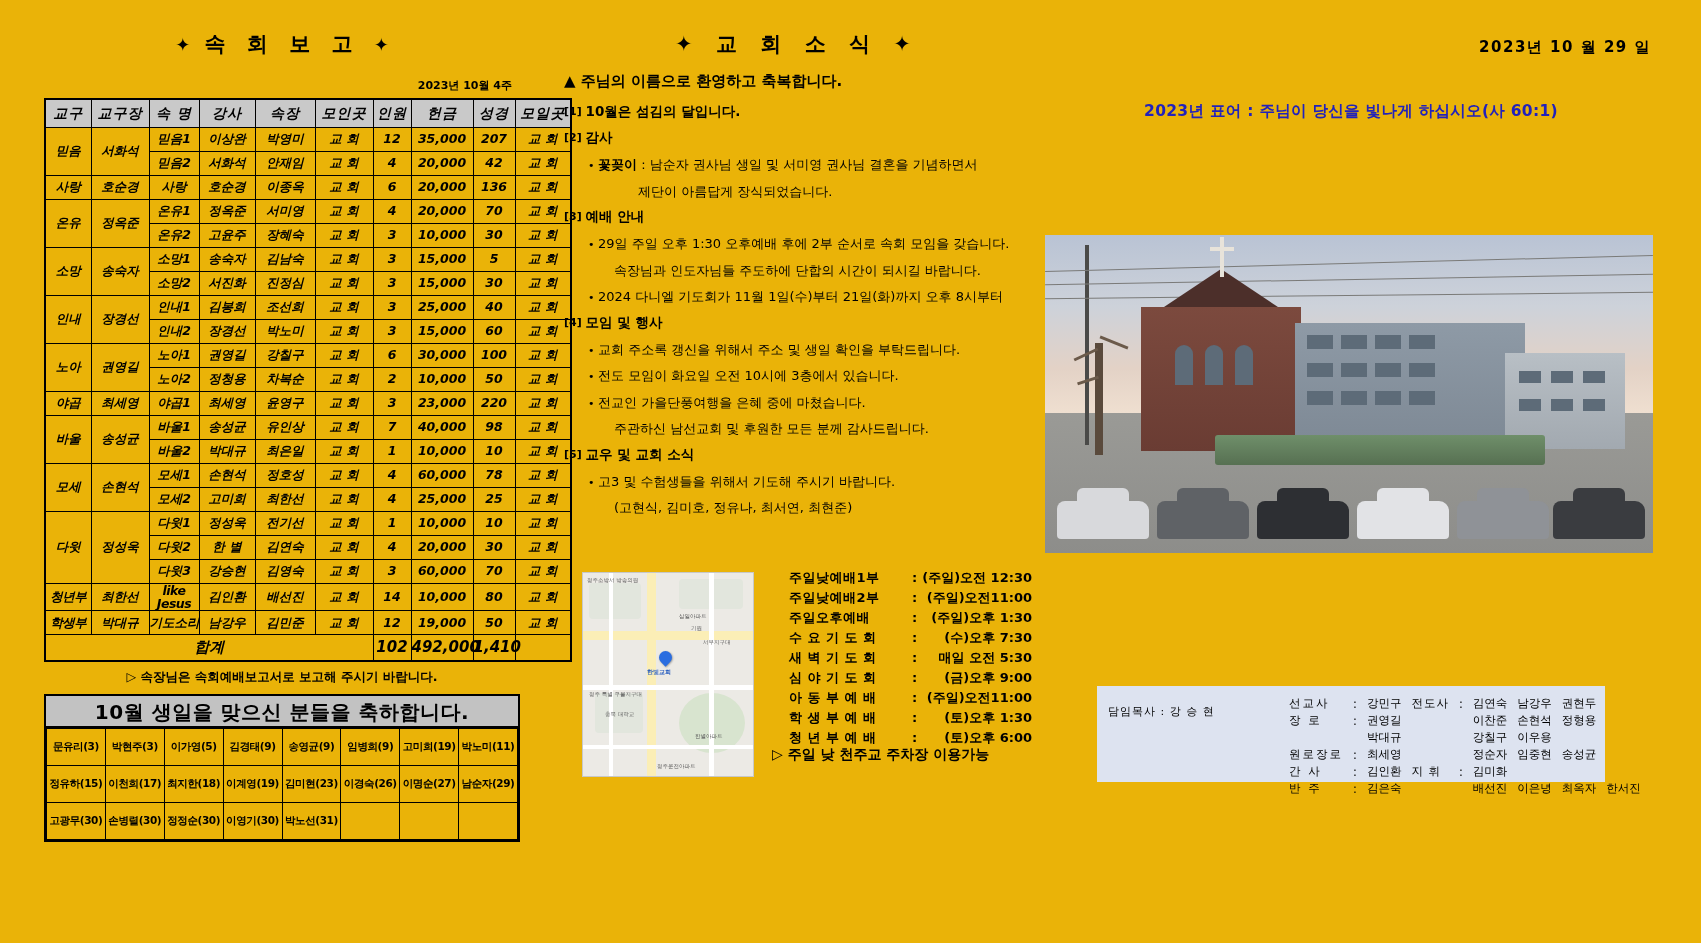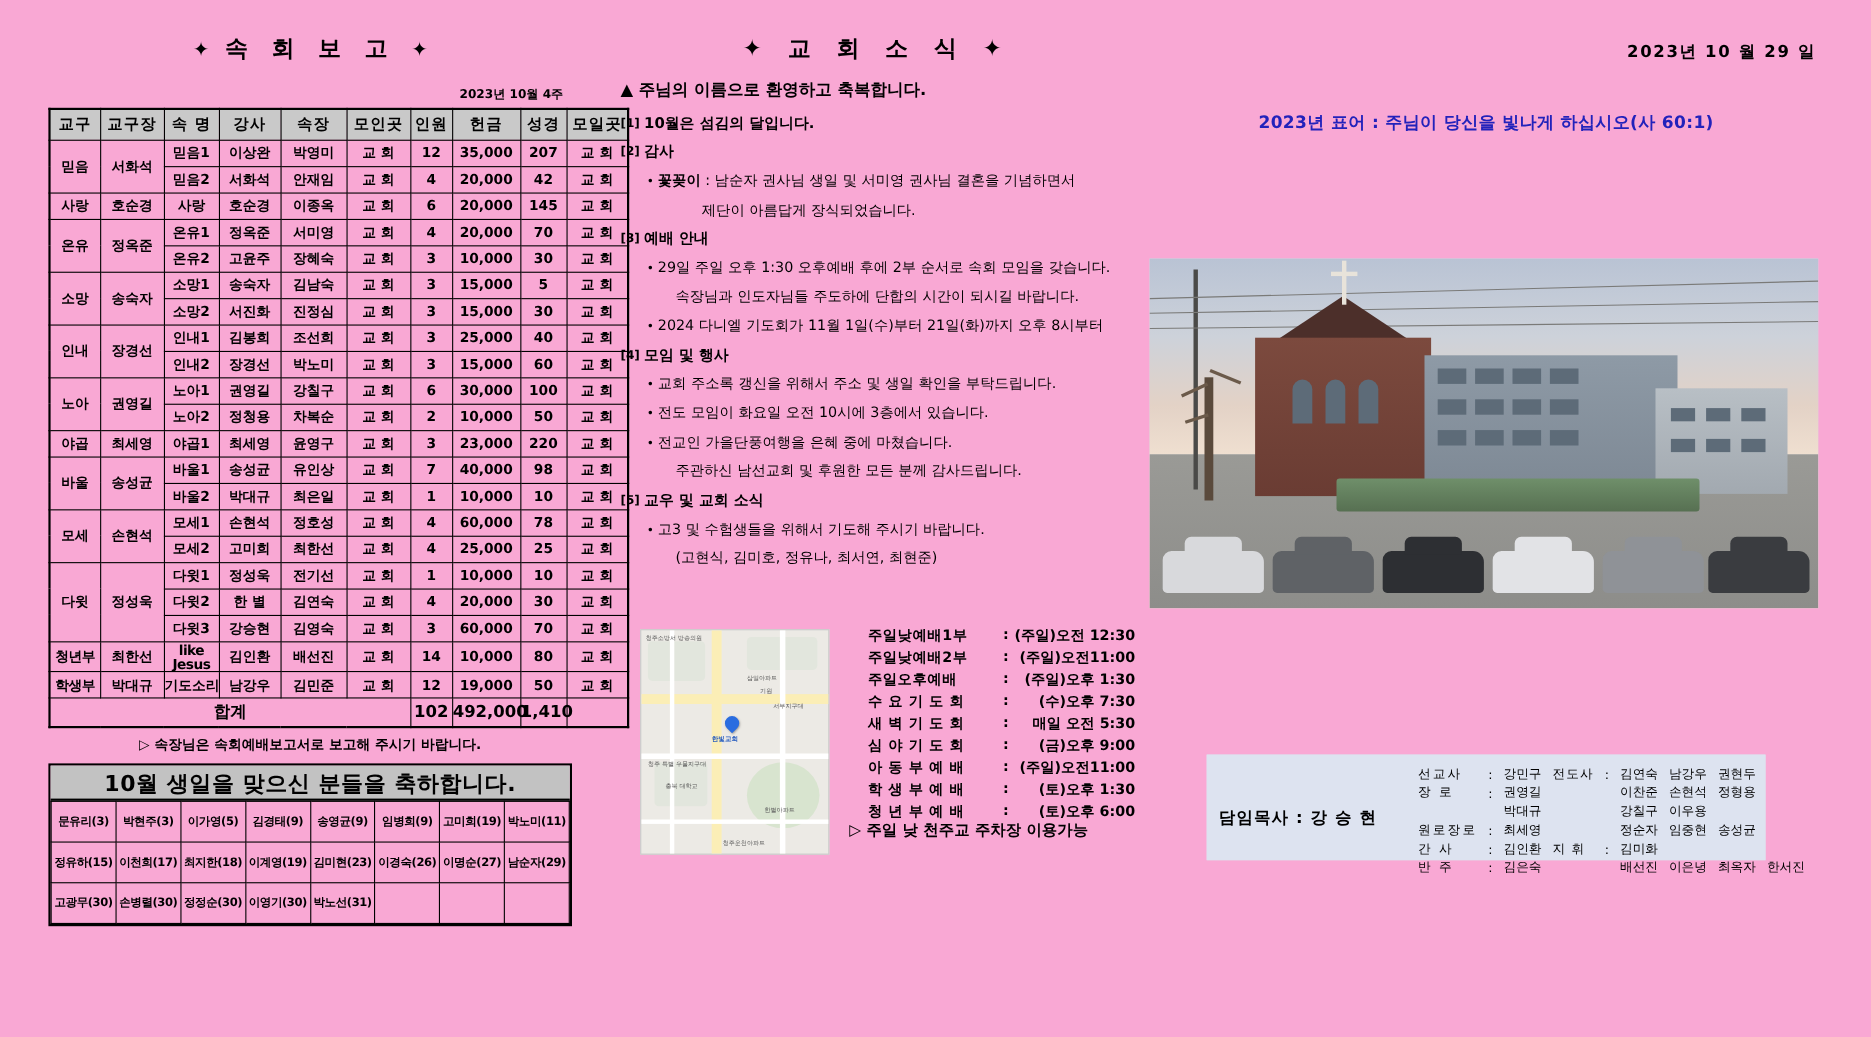--- a/index.html
+++ b/index.html
@@ -7,21 +7,21 @@
     margin: 0; padding: 0;
     width: 1701px; height: 943px;
     background: #ffffff;
     font-family: "DejaVu Sans", "Liberation Sans", sans-serif;
     color: #000;
     overflow: hidden;
   }
   #page {
     position: relative;
     width: 1701px; height: 943px;
-    background: #f9a8d4;
+    background: #eab308;
   }
 
   
   #left-col { position: absolute; left: 44px; top: 30px; width: 476px; }
 
   .col-title {
     text-align: center;
     font-size: 21px;
     font-weight: bold;
     letter-spacing: 7px;
@@ -34,20 +34,21 @@
     font-size: 11px;
     font-weight: bold;
     margin-bottom: 5px;
     padding-right: 8px;
   }
 
   table.grid {
     border-collapse: collapse;
     width: 100%;
     table-layout: fixed;
+    font-style: italic;
   }
   table.grid td, table.grid th {
     border: 1px solid #000;
     text-align: center;
     vertical-align: middle;
     font-size: 12.5px;
     font-weight: bold;
     padding: 0;
     height: 24px;
     line-height: 1.05;
@@ -247,22 +248,22 @@
   .ph-pole { position:absolute; background:#4a4a48; }
   .ph-wire { position:absolute; height:1px; background:#7a7a78; }
 
   .staff-box {
     position: absolute; left: 52px; top: 656px;
     width: 508px; height: 96px;
     background: #dde3f0;
     border: 1px solid #dde3f0;
   }
   .pastor {
-    position: absolute; left: 10px; top: 47px;
-    font-size: 15px; font-weight: bold; letter-spacing: 1px;
+    position: absolute; left: 10px; top: 17px;
+    font-size: 11px; font-weight: normal; letter-spacing: 1px;
     white-space: nowrap;
   }
   table.staff {
     position: absolute; left: 186px; top: 8px;
     border-collapse: collapse;
   }
   table.staff td {
     font-size: 11.5px; font-weight: normal;
     height: 17px; padding: 0 5px;
     white-space: nowrap; vertical-align: middle;
@@ -327,21 +328,21 @@
           </tr>
           <tr>
             <td rowspan="1">사랑</td>
             <td rowspan="1">호순경</td>
             <td>사랑</td>
             <td>호순경</td>
             <td>이종옥</td>
             <td>교  회</td>
             <td class="num">6</td>
             <td class="num">20,000</td>
-            <td class="num">145</td>
+            <td class="num">136</td>
             <td>교  회</td>
           </tr>
           <tr>
             <td rowspan="2">온유</td>
             <td rowspan="2">정옥준</td>
             <td>온유1</td>
             <td>정옥준</td>
             <td>서미영</td>
             <td>교  회</td>
             <td class="num">4</td>

